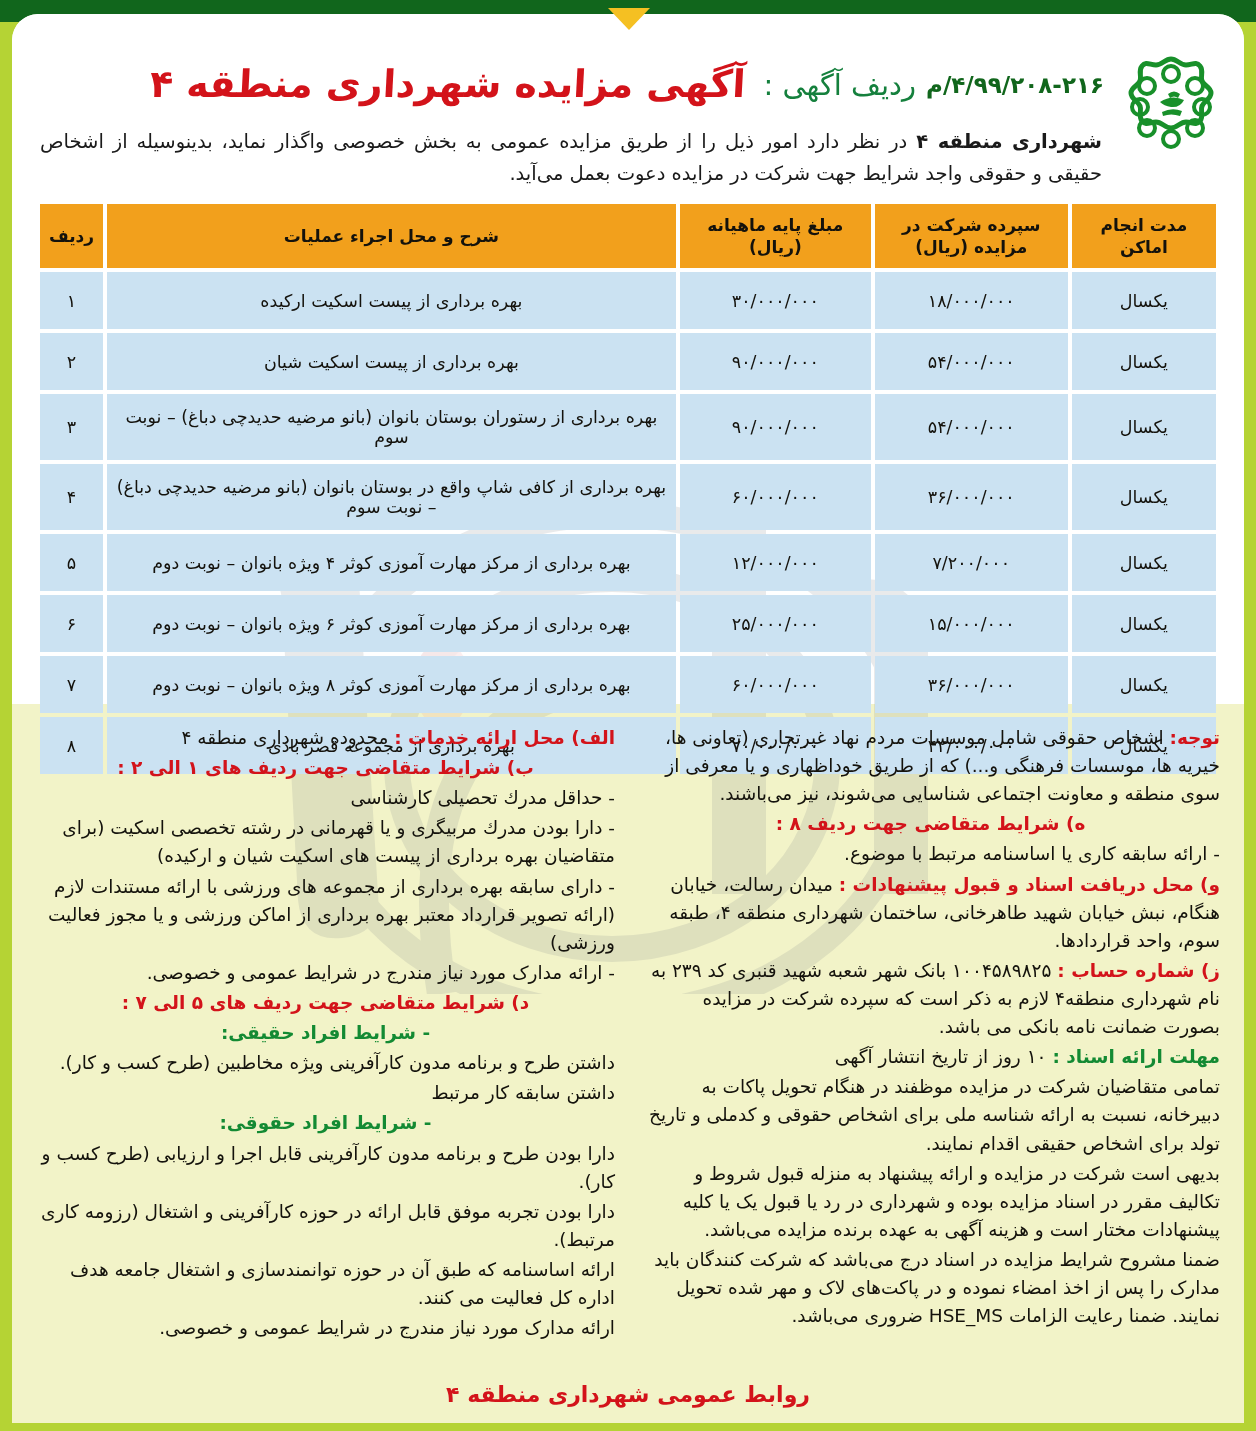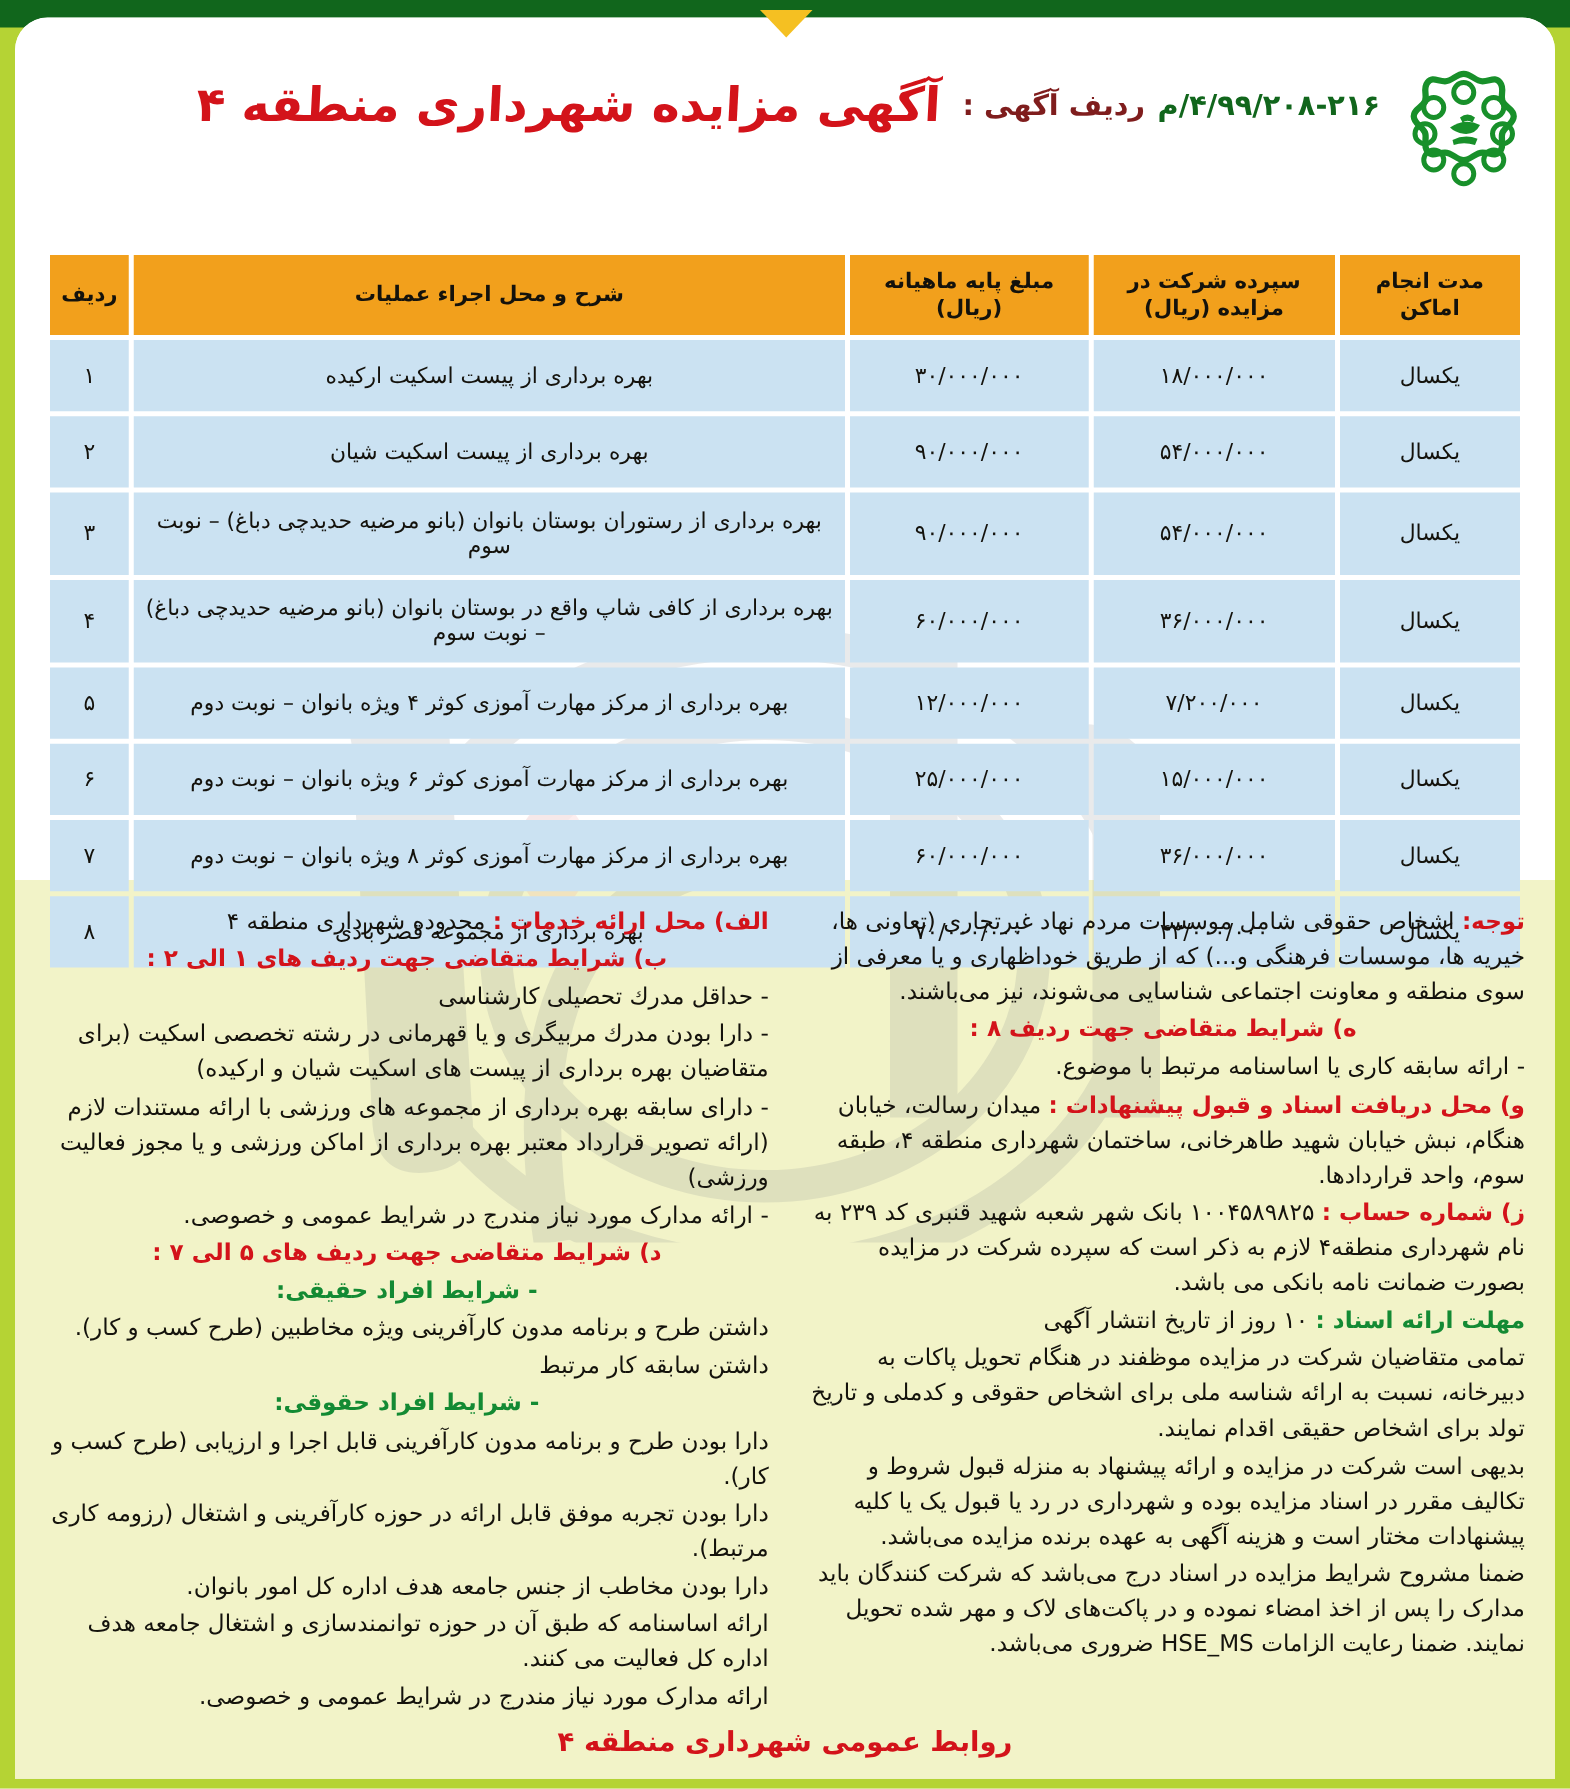--- a/index.html
+++ b/index.html
@@ -109,23 +109,23 @@
     transform: skewX(-3deg);
   }
   #adnum-wrap {
     display: flex;
     flex-direction: row;
     align-items: center;
     gap: 10px;
     white-space: nowrap;
   }
   #adnum-label {
-    font-size: 23px;
-    font-weight: bold;
-    color: #7f1d1d;
+    font-size: 29px;
+    font-weight: normal;
+    color: #15803d;
   }
   #adnum-value {
     font-size: 23px;
     font-weight: bold;
     color: #11661c;
     direction: ltr;
     unicode-bidi: bidi-override;
   }
 
   #intro {
@@ -297,20 +297,23 @@
       </div>
 
       <div id="title-row">
         <div id="adnum-wrap">
           <span id="adnum-value">م/۴/۹۹/۲۰۸-۲۱۶</span>
           <span id="adnum-label">ردیف آگهی :</span>
         </div>
         <div id="main-title">آگهی مزایده شهرداری منطقه ۴</div>
       </div>
 
+      <div id="intro">
+        <b>شهرداری منطقه ۴</b><span> در نظر دارد امور ذیل را از طریق مزایده عمومی به بخش خصوصی واگذار نماید، بدینوسیله از اشخاص حقیقی و حقوقی واجد شرایط جهت شرکت در مزایده دعوت بعمل می‌آید.</span>
+      </div>
     </div>
 
     <div id="tbl-wrap">
       <table id="auction">
         <colgroup>
           <col class="c-dur">
             <col class="c-dep">
             <col class="c-base">
             <col class="c-desc">
             <col class="c-radif">
@@ -416,21 +419,20 @@
         <p class="line-right">- دارا بودن مدرك مربیگری و یا قهرمانی در رشته تخصصی اسکیت (برای متقاضیان بهره برداری از پیست های اسکیت شیان و ارکیده)</p>
         <p class="line-right">- دارای سابقه بهره برداری از مجموعه های ورزشی با ارائه مستندات لازم (ارائه تصویر قرارداد معتبر بهره برداری از اماکن ورزشی و یا مجوز فعالیت ورزشی)</p>
         <p class="line-center">- ارائه مدارک مورد نیاز مندرج در شرایط عمومی و خصوصی.</p>
         <p class="sec-head hd-red">د) شرایط متقاضی جهت ردیف های ۵ الی ۷ :</p>
         <p class="sec-head hd-green">- شرایط افراد حقیقی:</p>
         <p class="line-center">داشتن طرح و برنامه مدون کارآفرینی ویژه مخاطبین (طرح کسب و کار).</p>
         <p class="line-center">داشتن سابقه کار مرتبط</p>
         <p class="sec-head hd-green">- شرایط افراد حقوقی:</p>
         <p class="line-right">دارا بودن طرح و برنامه مدون کارآفرینی قابل اجرا و ارزیابی (طرح کسب و کار).</p>
         <p class="line-right">دارا بودن تجربه موفق قابل ارائه در حوزه کارآفرینی و اشتغال (رزومه کاری مرتبط).</p>
-        <p class="line-right">دارا بودن مخاطب از جنس جامعه هدف اداره کل امور بانوان.</p>
         <p class="line-right">ارائه اساسنامه که طبق آن در حوزه توانمندسازی و اشتغال جامعه هدف اداره کل فعالیت می کنند.</p>
         <p class="line-right">ارائه مدارک مورد نیاز مندرج در شرایط عمومی و خصوصی.</p>
       </div>
 
     </div>
 
     <div id="footer">روابط عمومی شهرداری منطقه ۴</div>
 
   </div>
 </div>

